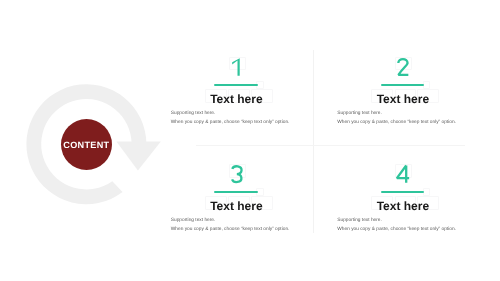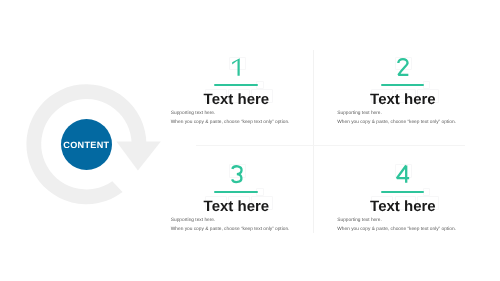--- a/index.html
+++ b/index.html
@@ -3,35 +3,35 @@
 <meta charset="utf-8">
 <style>
   html,body{margin:0;padding:0;}
   body{width:500px;height:281px;background:#ffffff;overflow:hidden;
        font-family:"Liberation Sans",sans-serif;-webkit-font-smoothing:antialiased;text-rendering:geometricPrecision;}
   .slide{position:relative;width:500px;height:281px;background:#fff;overflow:hidden;}
 
   
   .cycle{position:absolute;left:0;top:0;width:500px;height:281px;pointer-events:none;}
   .content-circle{position:absolute;left:60.8px;top:118.7px;width:51.2px;height:51px;
-    border-radius:50%;background:#0369a1;}
+    border-radius:50%;background:#7f1d1d;}
   .content-label{position:absolute;left:0;top:0;width:51.2px;height:51px;
     display:flex;align-items:center;justify-content:center;
     color:#ffffff;font-size:9.1px;font-weight:bold;letter-spacing:0.3px;padding-top:1.6px;box-sizing:border-box;}
 
   
   .v-div{position:absolute;left:313.2px;top:50px;width:1px;height:183px;background:#f2f2f2;}
   .h-div{position:absolute;left:195.5px;top:145.4px;width:269px;height:1px;background:#f4f4f4;}
 
   
   .q{position:absolute;width:170px;}
   .num{position:absolute;width:170px;height:24px;display:flex;align-items:flex-start;justify-content:center;}
   .num svg{display:block;overflow:visible;}
   .bar{position:absolute;height:2.1px;background:#2ec49b;border-radius:1px;}
-  .title{position:absolute;width:170px;text-align:center;font-size:15px;line-height:9.45px;
+  .title{position:absolute;width:170px;text-align:center;font-size:12px;line-height:9.45px;
          font-weight:bold;color:#1a1a1a;}
   .sub{position:absolute;font-size:4.8px;line-height:5px;color:#5b5b5b;white-space:nowrap;}
 
   
   .ph{position:absolute;border:0.8px solid #f7f7f8;border-radius:1px;box-sizing:border-box;}
 </style>
 </head>
 <body>
 
 <div class="slide">

